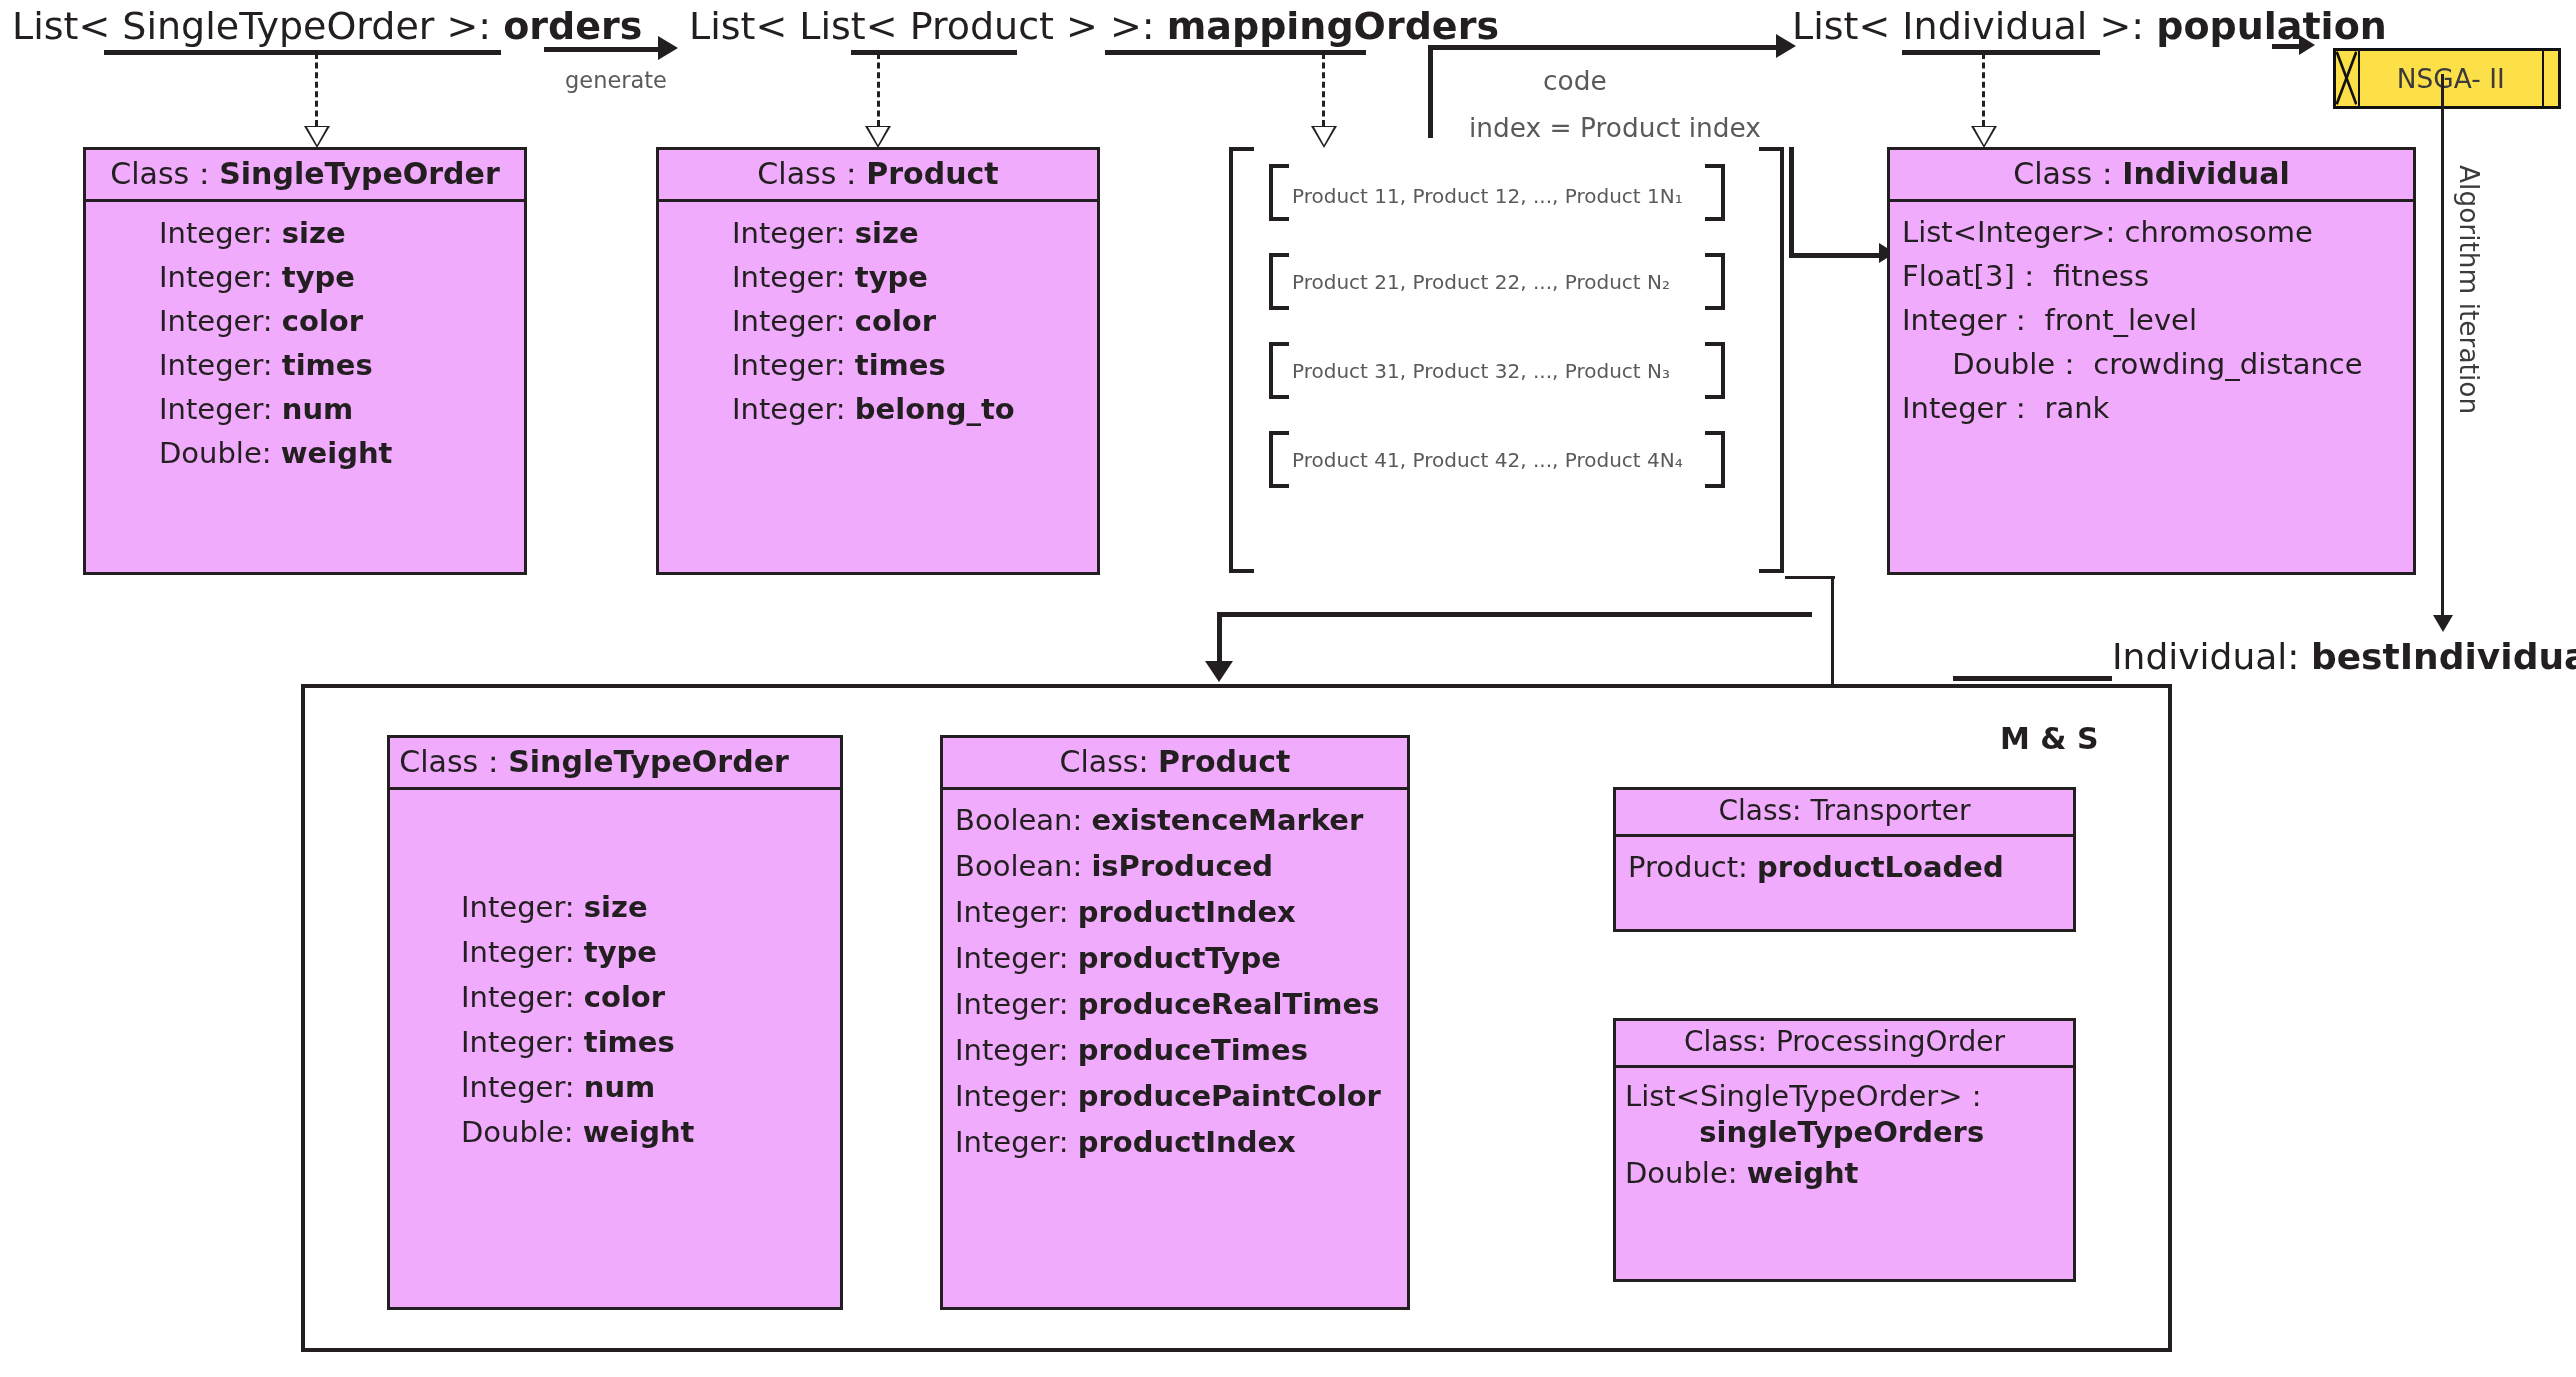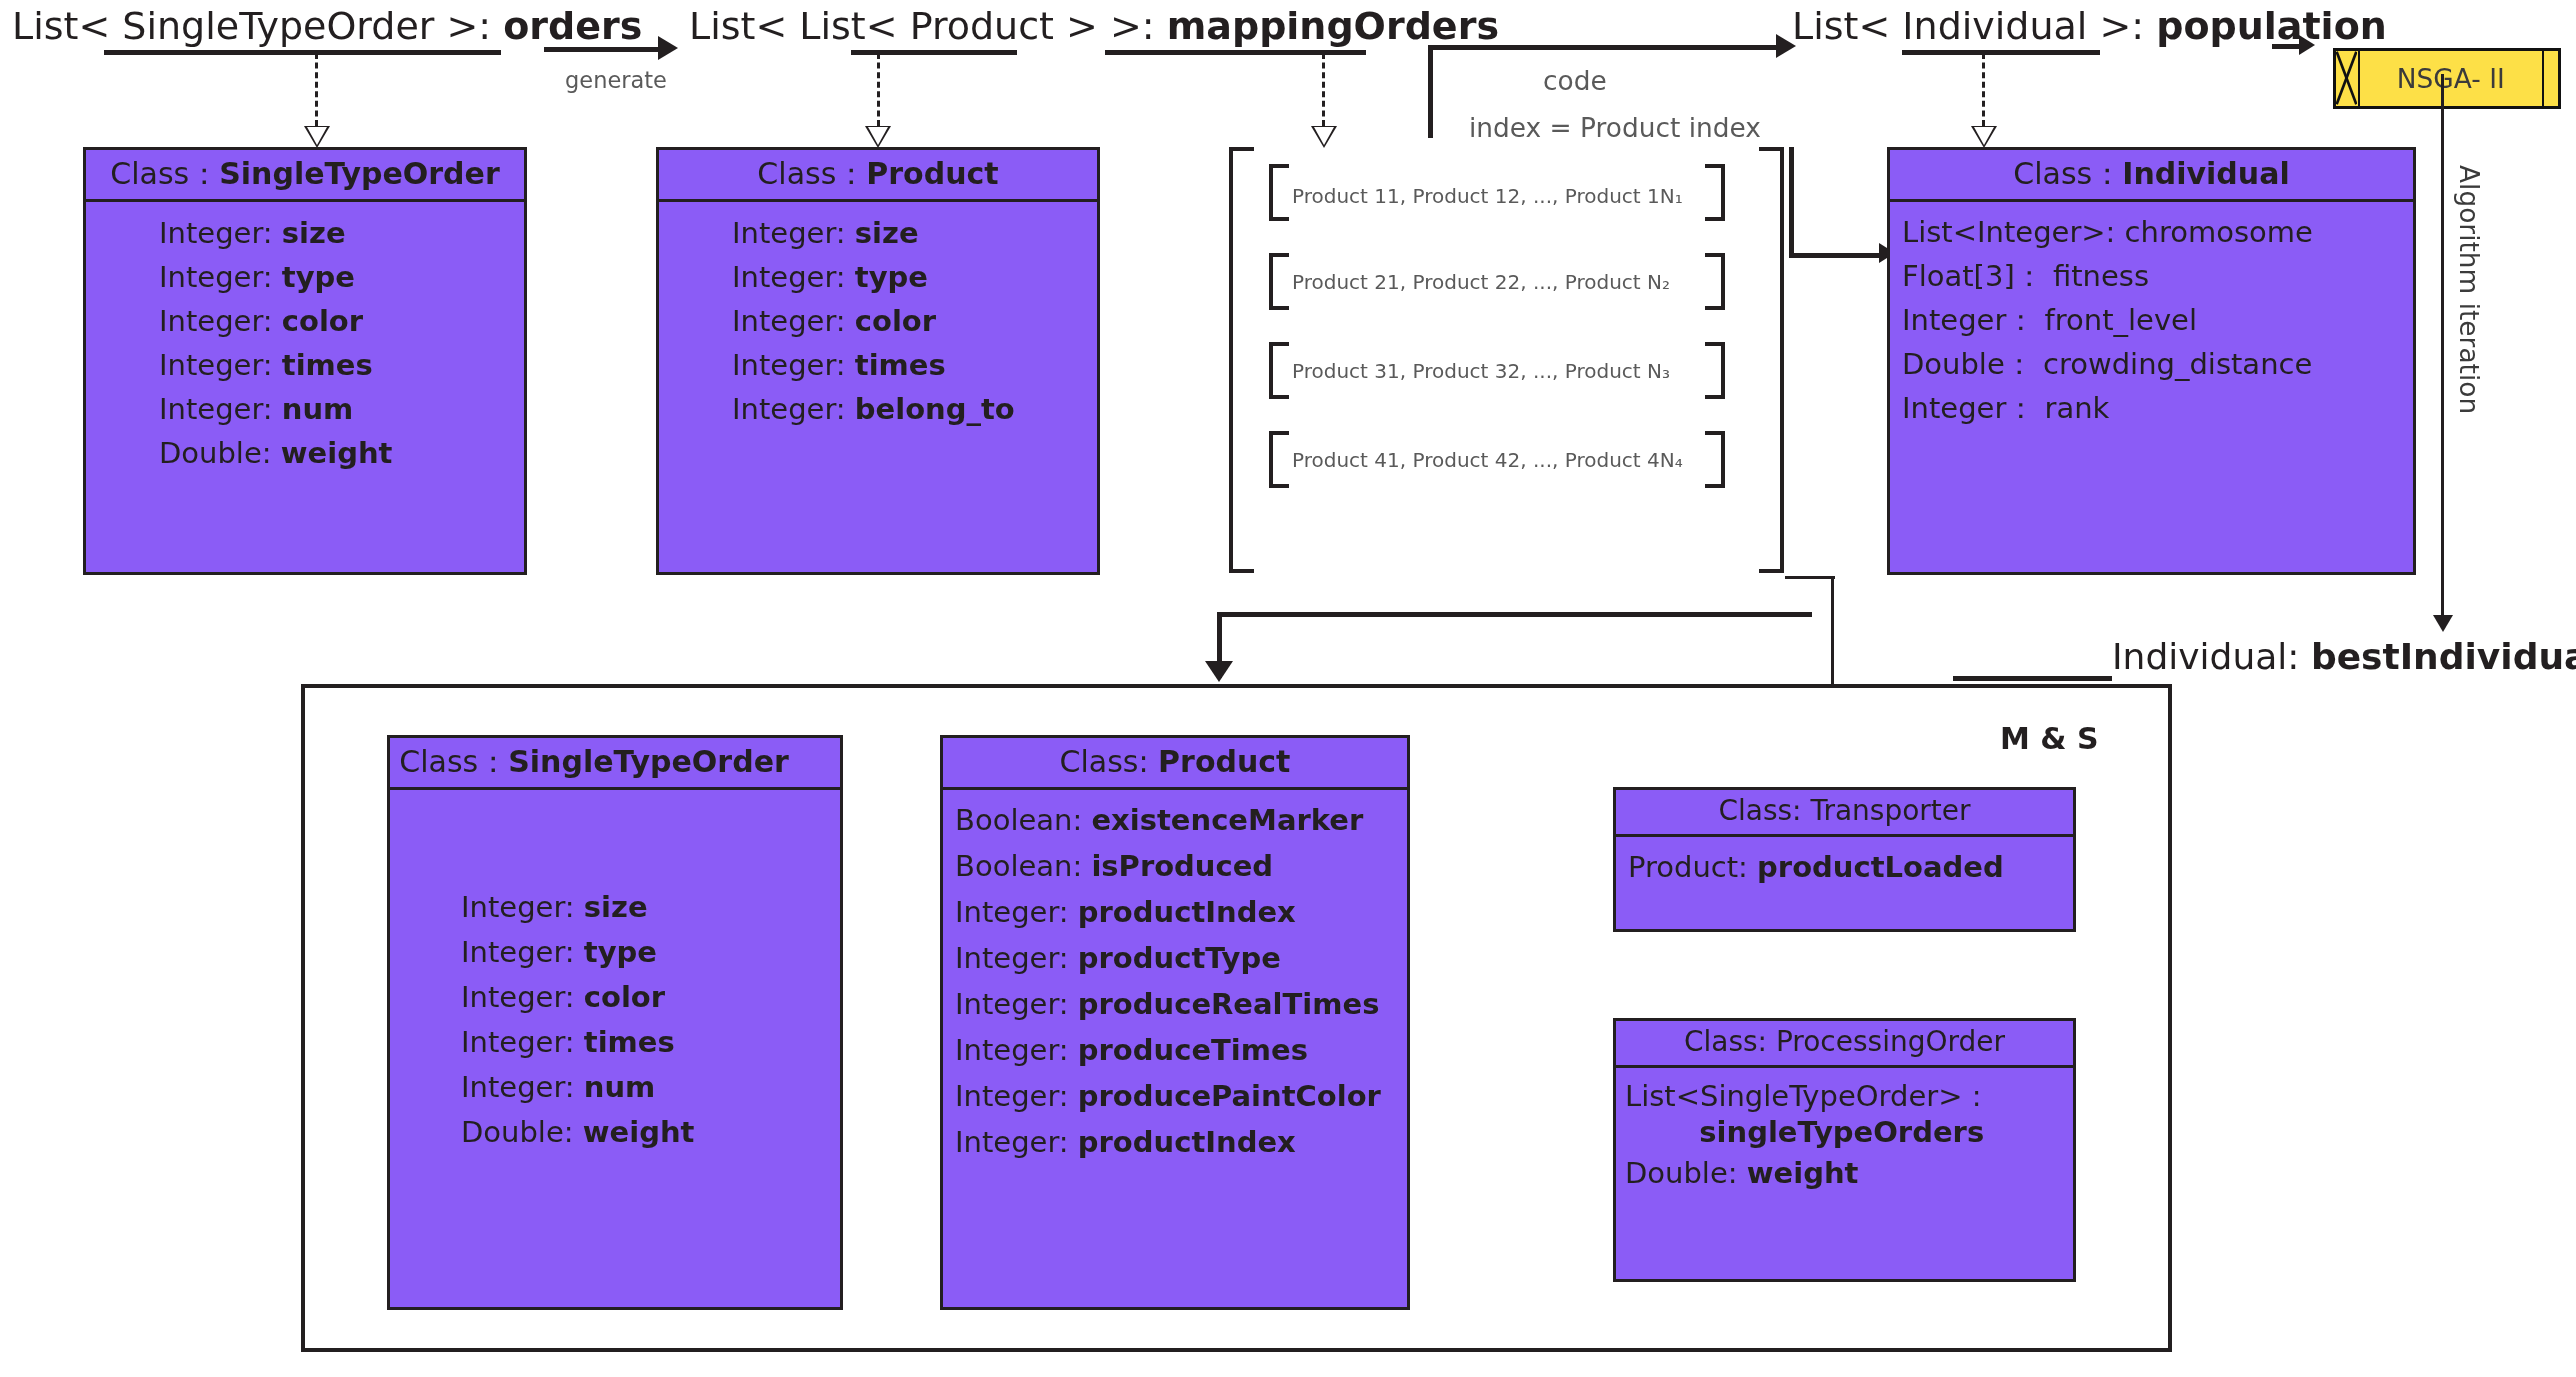--- a/index.html
+++ b/index.html
@@ -32,21 +32,21 @@
   .underline-seg {
     position: absolute;
     height: 4.6px;
     background: #231f20;
   }
 
   
   .clsbox {
     position: absolute;
     border: 3.3px solid #231f20;
-    background: #8b5cf6;
+    background: #f0abfc;
     box-sizing: border-box;
   }
   .clshdr {
     border-bottom: 3.3px solid #231f20;
     text-align: center;
     font-size: 30px;
     line-height: 1.0;
     padding: 8.6px 4px 10px 4px;
     white-space: nowrap;
     color: #231f20;
@@ -314,21 +314,21 @@
   <div class="arrow-r small" style="left:1879px; top:243px;"></div>
 
   <div class="clsbox" style="left:1887px; top:147px; width:529px; height:428px;">
     <div class="clshdr">
       <span class="kw">Class：</span><span class="nm">Individual</span>
     </div>
     <div class="clsbody" style="padding-left:12px; padding-top:16px;">
       <div class="attr" style="font-weight:400;"><span class="ty">List&lt;Integer&gt;: chromosome</span></div>
       <div class="attr" style="font-weight:400;"><span class="ty">Float[3]：  fitness</span></div>
       <div class="attr" style="font-weight:400;"><span class="ty">Integer：  front_level</span></div>
-      <div class="attr" style="font-weight:400;"><span class="ty">Double：  crowding_distance</span></div>
+      <div class="attr" style="font-weight:400;text-align:center;"><span class="ty">Double：  crowding_distance</span></div>
       <div class="attr" style="font-weight:400;"><span class="ty">Integer：  rank</span></div>
     </div>
   </div>
 
   <div class="thin-v" style="left:1831px; top:576px; height:198px;"></div>
   <div class="thin-h" style="left:1785px; top:576px; width:50px;"></div>
   <div class="thin-h" style="left:1575px; top:772px; width:259px;"></div>
   <div class="thin-v" style="left:1575px; top:772px; height:476px;"></div>
   <div class="thin-h" style="left:1408px; top:1245px; width:171px;"></div>
   <svg class="abs" style="left:1383px; top:1232px;" width="33" height="30" viewBox="0 0 50 46">

